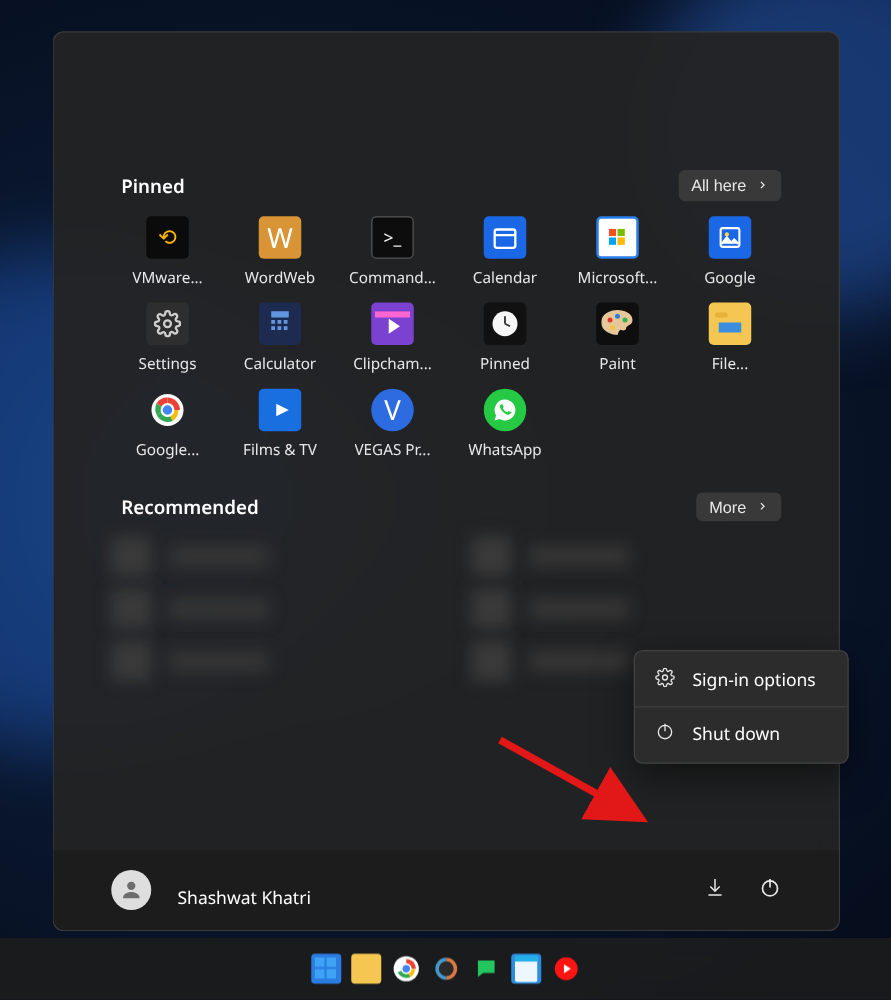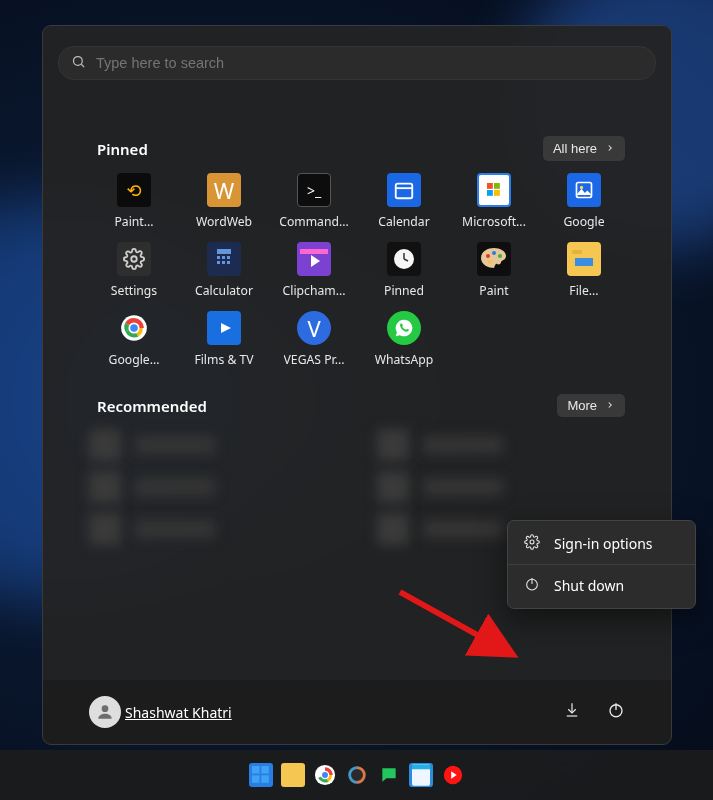--- a/index.html
+++ b/index.html
@@ -119,29 +119,29 @@
       filter: blur(6px);
     }
 
     .footer {
       position: absolute; left: 0; right: 0; bottom: 0; height: 64px;
       background: #1c1c1cee;
       display: flex; align-items: center; padding: 0 46px;
       border-radius: 0 0 9px 9px;
       justify-content: space-between;
     }
-    .userbox { display: flex; align-items: center; gap: 4px; cursor: pointer; text-decoration: underline; }
+    .userbox { display: flex; align-items: flex-end; gap: 21px; cursor: pointer; }
     .avatar { width: 32px; height: 32px; border-radius: 50%; background: #dedede; display: flex; align-items: center; justify-content: center; color: #5b5b5b; }
     .footer-actions { display: flex; align-items: center; gap: 26px; }
     .footer-actions div { cursor: pointer; color: #e8e8e8; }
 
     .power-menu {
       position: absolute;
       left: 507px; top: 520px;
-      width: 189px;
+      width: 172px;
       background: #2c2c2c;
       border: 1px solid #434343;
       border-radius: 7px;
       padding: 4px 0;
       z-index: 30;
       box-shadow: 0 10px 30px #00000080;
     }
     .pm-item {
       display: flex; align-items: center; gap: 14px;
       padding: 8.5px 16px; cursor: pointer; font-size: 14px;
@@ -170,48 +170,39 @@
     .tb-obs     { }
     .tb-chat    { color: #22c55e; }
     .tb-notepad { background: #2c8de0; color: #fff; }
     .tb-yt      { color: #ff1414; }
   </style>
 </head>
 <body>
 
 <div class="start-panel">
 
-  <div class="searchbar">
-    <span>
-      <svg width="15" height="15" viewBox="0 0 24 24" fill="none" stroke="#bdbdbd" stroke-width="2">
-          <circle cx="11" cy="11" r="7"></circle>
-          <line x1="16.5" y1="16.5" x2="21" y2="21"></line>
-        </svg>
-    </span>
-    <input type="text" placeholder="Type here to search" style="">
-  </div>
 
   <div class="panel-body">
 
     <div class="section-head">
       <h3>Pinned</h3>
       <button class="chip-btn">
         <span>All here</span>
         <span>
           <svg width="10" height="10" viewBox="0 0 24 24" fill="none" stroke="#e8e8e8" stroke-width="2.5">
               <polyline points="9 18 15 12 9 6"></polyline>
             </svg>
         </span>
       </button>
     </div>
 
     <div class="pinned-grid">
       <div class="app-tile">
           <div class="app-icon i-vmware">⟲</div>
-          <div class="app-label">Paint...</div>
+          <div class="app-label">VMware...</div>
         </div>
       <div class="app-tile">
           <div class="app-icon i-wordweb">W</div>
           <div class="app-label">WordWeb</div>
         </div>
       <div class="app-tile">
           <div class="app-icon i-cmd">&gt;_</div>
           <div class="app-label">Command...</div>
         </div>
       <div class="app-tile">

